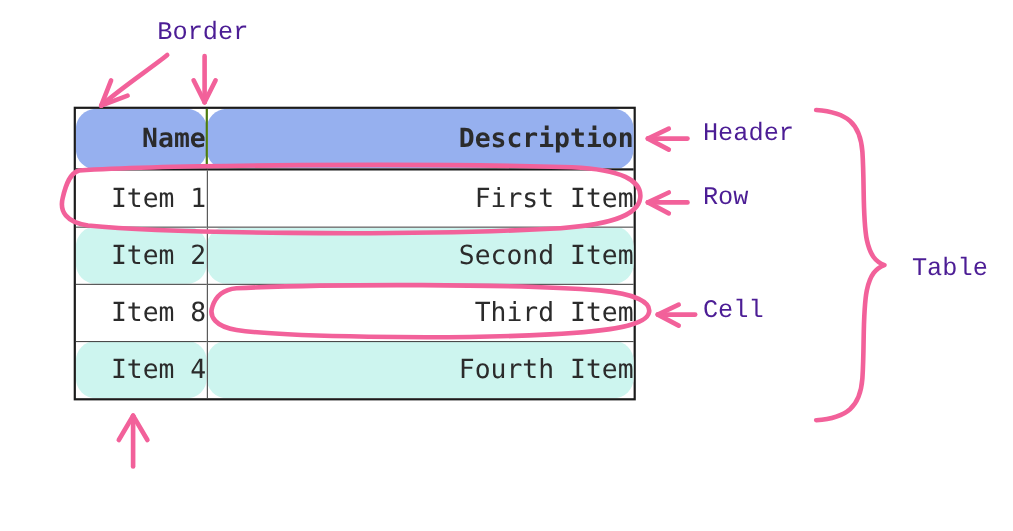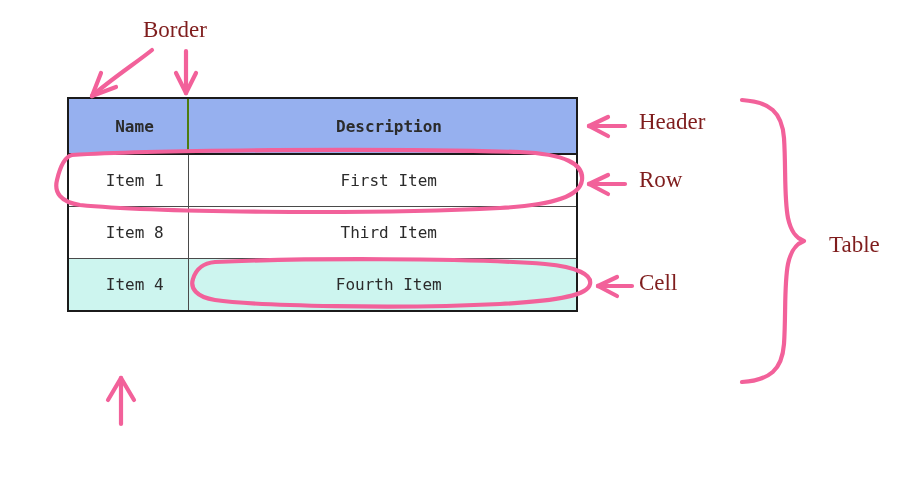--- a/index.html
+++ b/index.html
@@ -37,50 +37,51 @@
   table.demo-table {
     border-collapse: collapse;
     width: 100%;
     table-layout: fixed;
     font-family: "DejaVu Sans Mono", "Liberation Mono", monospace;
   }
   table.demo-table col.col-name { width: 119px; }
   table.demo-table th, table.demo-table td {
     height: 52px;
     padding: 0 0 0 13px;
-    text-align: center;
+    text-align: right;
     vertical-align: middle;
-    font-size: 16px;
+    font-size: 24px;
     color: #2b2b2b;
     box-sizing: border-box;
     overflow: hidden;
     white-space: nowrap;
+    border-radius: 18px;
   }
   table.demo-table thead th {
     background: #96b0ef;
     font-weight: bold;
     border-bottom: 2px solid #1b1b1b;
     height: 55px;
   }
   table.demo-table thead th + th { border-left: 2px solid #4d7c0f; margin-top: 45px; }
   table.demo-table tbody td {
     font-weight: normal;
     border-top: 1px solid #4a4a4a;
   }
   table.demo-table tbody tr:first-child td { border-top: none; }
   table.demo-table tbody td + td { border-left: 1px solid #4a4a4a; }
   table.demo-table tbody tr.row-odd td { background: #ffffff; }
   table.demo-table tbody tr.row-even td { background: #cdf5ef; }
 
   
   .anno-label {
     position: absolute;
-    font-family: Liberation Serif, serif;
+    font-family: Liberation Mono, monospace;
     font-size: 23px;
-    color: #7f1d1d;
+    color: #4c1d95;
     white-space: nowrap;
     line-height: 1;
   }
   #label-border  { left: 143px; top: 18px; }
   #label-header  { left: 639px; top: 110px; }
   #label-row     { left: 639px; top: 168px; }
   #label-cell    { left: 639px; top: 271px; }
   #label-table   { left: 829px; top: 233px; }
   #label-column  { left: 79px;  top: 447px; }
 </style>
@@ -99,20 +100,24 @@
         <tr>
           <th>Name</th>
           <th>Description</th>
         </tr>
       </thead>
       <tbody>
         <tr class="row-odd">
           <td>Item 1</td>
           <td>First Item</td>
         </tr>
+        <tr class="row-even">
+          <td>Item 2</td>
+          <td>Second Item</td>
+        </tr>
         <tr class="row-odd">
           <td>Item 8</td>
           <td>Third Item</td>
         </tr>
         <tr class="row-even">
           <td>Item 4</td>
           <td>Fourth Item</td>
         </tr>
       </tbody>
     </table>

